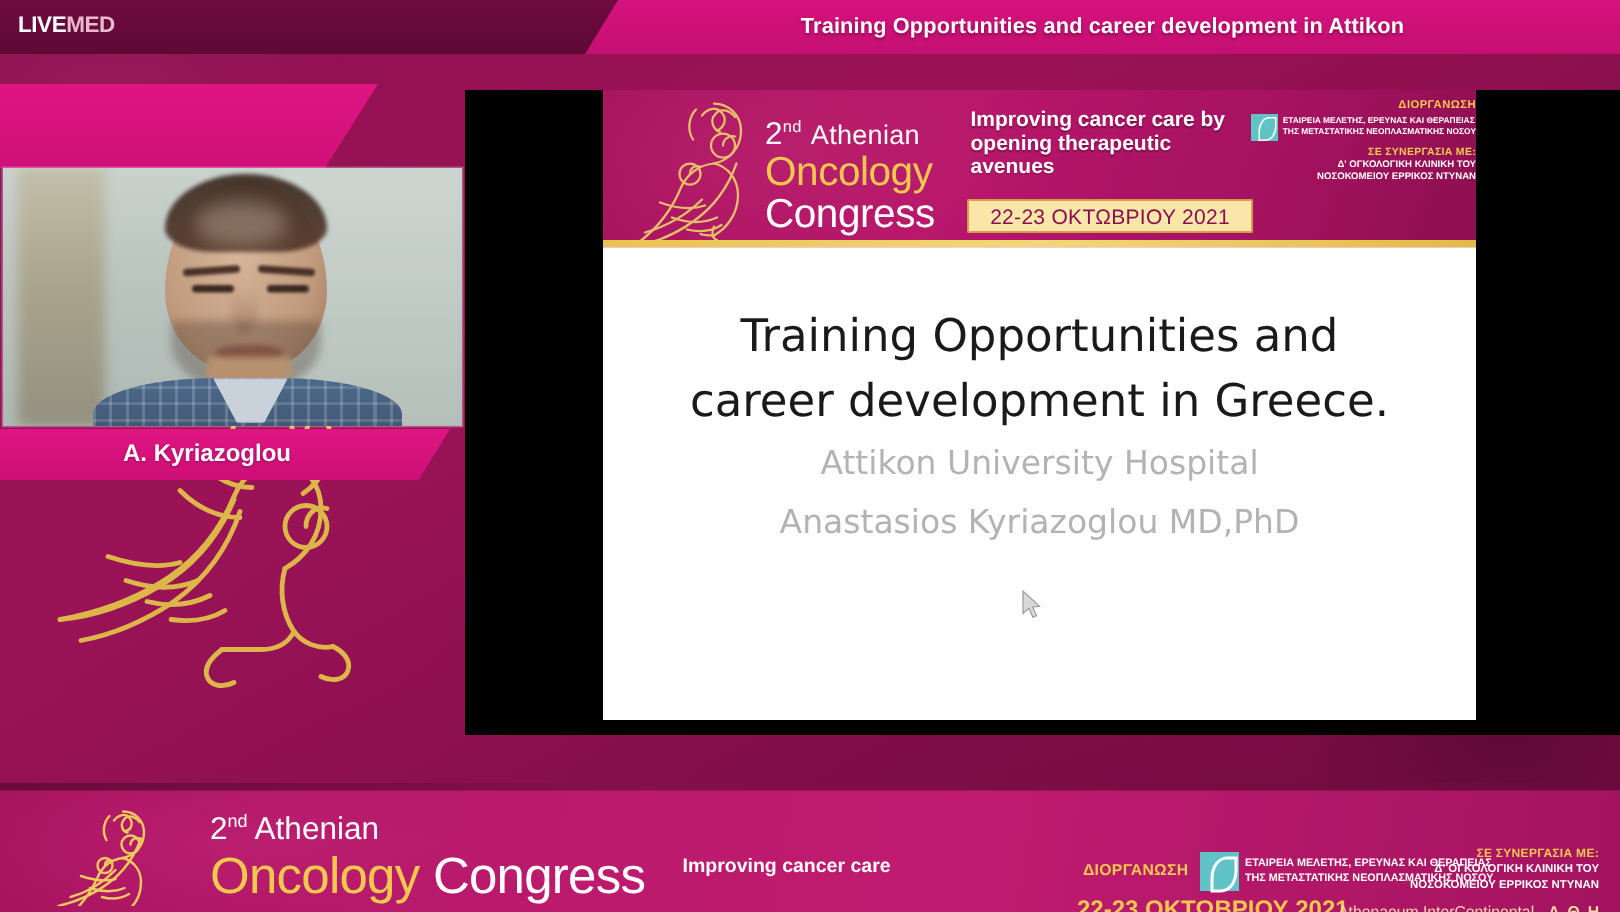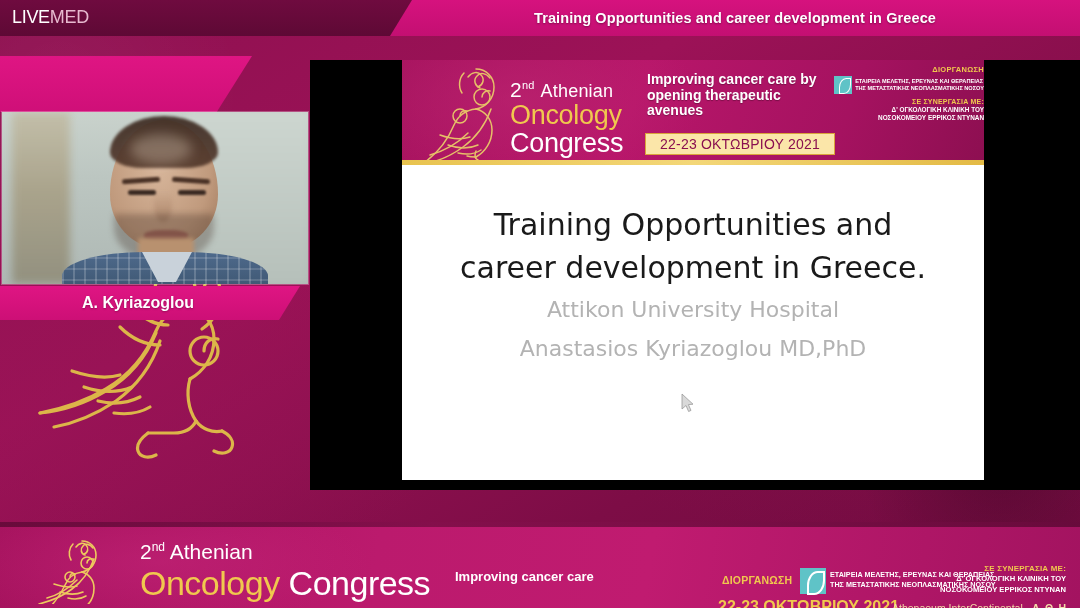--- a/index.html
+++ b/index.html
@@ -37,21 +37,21 @@
   .topbar-title {
     position:absolute; left:390px; top:0; width:690px; height:36px;
     display:flex; align-items:center; justify-content:center;
     color:#ffffff; font-size:14.5px; font-weight:bold; letter-spacing:.1px;
     text-shadow:0 1px 2px rgba(0,0,0,.35);
   }
 
   
   .livemed {
     position:absolute; left:12px; top:6px;
-    font-size:18px; font-weight:normal; letter-spacing:-.3px; line-height:22px;
+    font-size:15px; font-weight:bold; letter-spacing:-.3px; line-height:22px;
   }
   .livemed .l1 { color:#ffffff; }
   .livemed .l2 { color:#e7b9cf; }
 
   
   .vid-topband {
     position:absolute; left:0; top:56px; width:252px; height:56px;
     background:linear-gradient(180deg,#df1583,#cf0f78);
     clip-path:polygon(0 0, 100% 0, 86% 100%, 0 100%);
   }
@@ -295,21 +295,21 @@
       <path d="M106 72c12 12 26 18 40 18"></path>
       <circle cx="190" cy="96" r="14"></circle>
       <path d="M190 96c0-8 6-14 14-12"></path>
       <path d="M166 22c6-8 16-10 22-4 6 6 4 16-4 20"></path>
       <path d="M206 24c-6-8-16-10-22-4-6 6-4 16 4 20"></path>
     </g>
   </svg>
 
   <div class="topbar">
     <div class="topbar-band"></div>
-    <div class="topbar-title">Training Opportunities and career development in Greece</div>
+    <div class="topbar-title">Training Opportunities and career development in Attikon</div>
     <div class="livemed">
       <span class="l1">LIVE</span><span class="l2">MED</span>
     </div>
   </div>
 
   <div class="vid-topband"></div>
 
   <div class="video">
     <div class="vbg"></div>
     <div class="shelf"></div>

